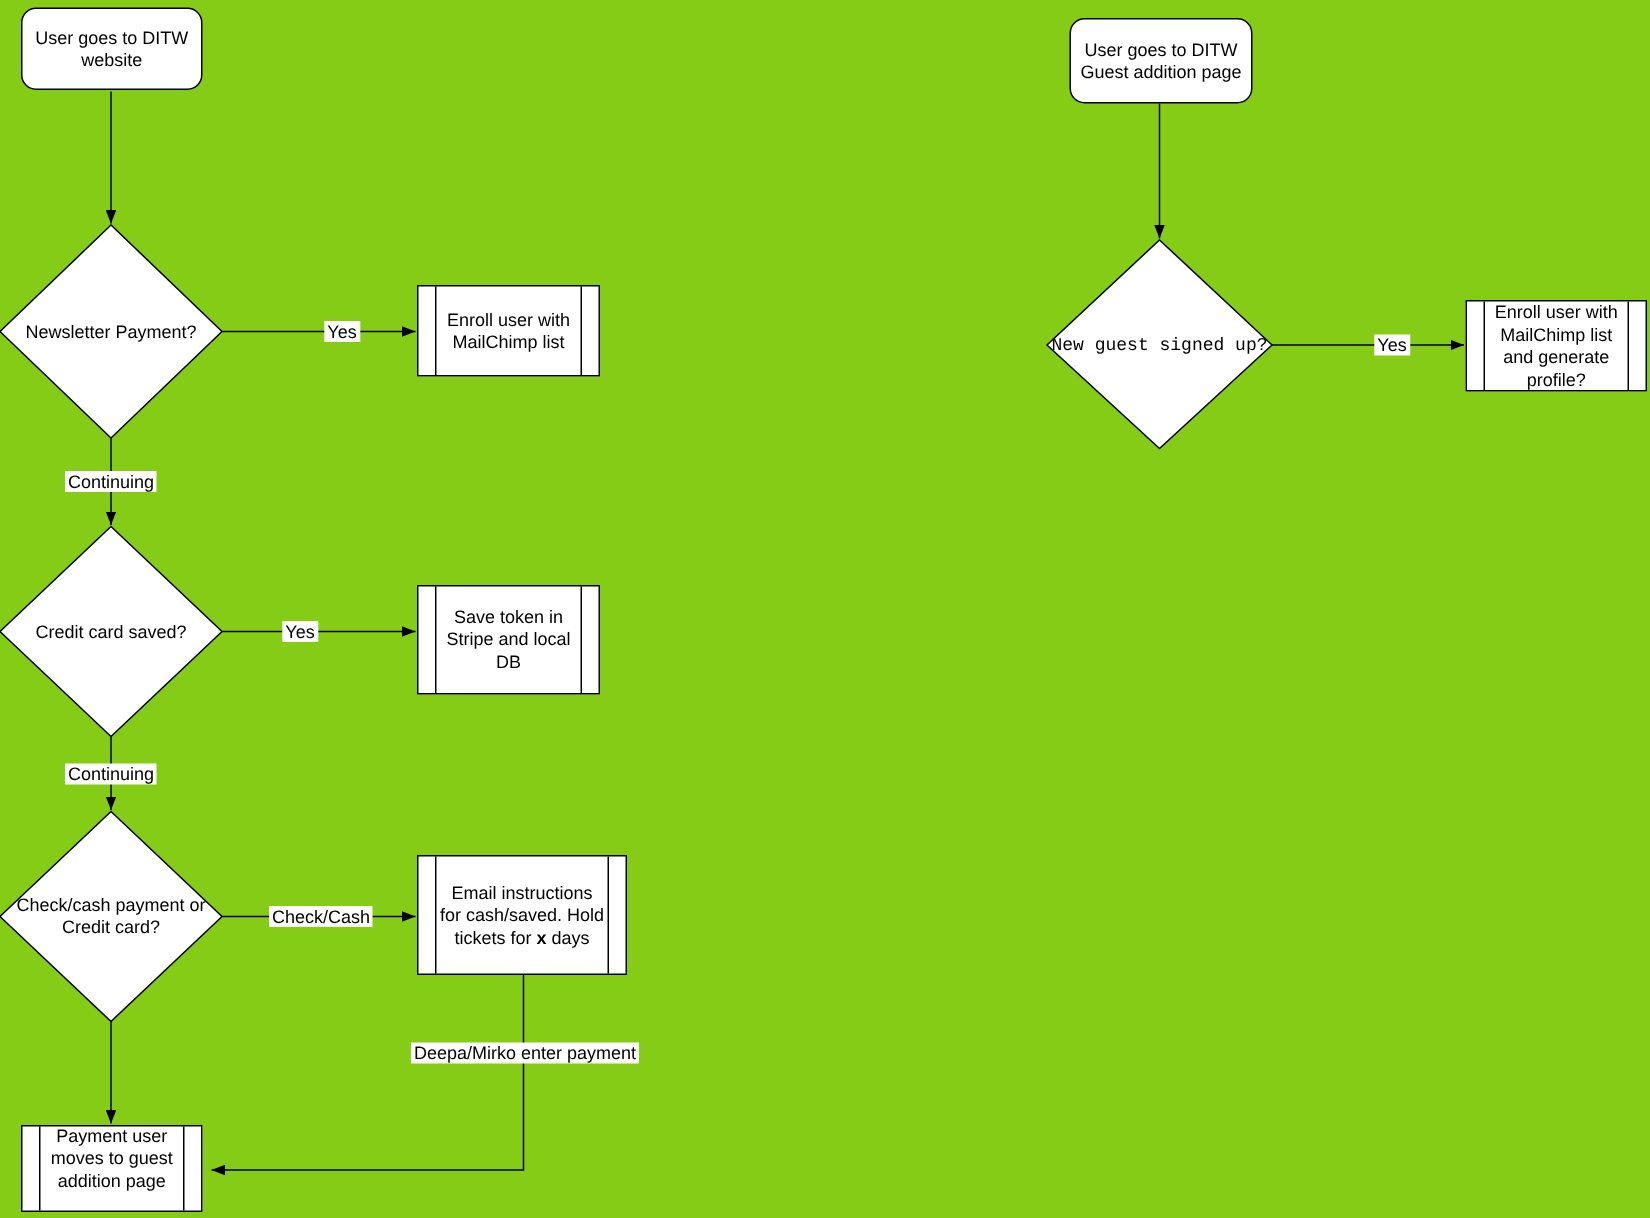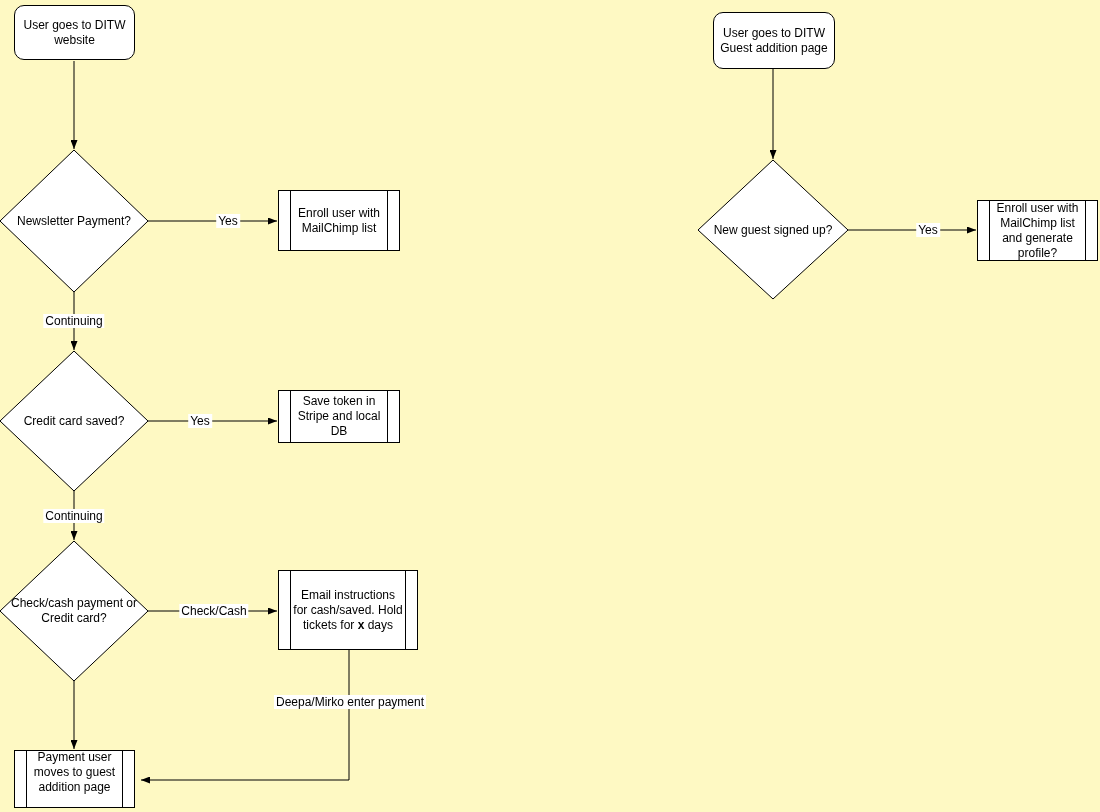--- a/index.html
+++ b/index.html
@@ -1,20 +1,20 @@
 <!DOCTYPE html>
 <html><head>
 <meta charset="utf-8">
 <style>
   html, body { margin: 0; padding: 0; background: #ffffff; }
   .canvas {
     position: relative;
     width: 1100px;
     height: 812px;
-    background: #fef9c3;
+    background: #84cc16;
     font-family: "Liberation Sans", sans-serif;
     font-size: 12px;
     color: #000000;
     overflow: hidden;
   }
   svg.wires {
     position: absolute;
     left: 0; top: 0;
     width: 1100px; height: 812px;
   }
@@ -100,21 +100,21 @@
 
   <div class="node box process" style="left:278px; top:190px; width:122px; height:61px;">
     <div class="lbl">Enroll user with
 MailChimp list</div>
   </div>
 
   <div class="diamond-label" style="left:2px; top:396px; width:144px; height:50px;">
     <div class="lbl">Credit card saved?</div>
   </div>
 
-  <div class="node box process" style="left:278px; top:390px; width:122px; height:53px;">
+  <div class="node box process" style="left:278px; top:390px; width:122px; height:73px;">
     <div class="lbl">Save token in
 Stripe and local
 DB</div>
   </div>
 
   <div class="diamond-label" style="left:2px; top:576px; width:144px; height:70px;">
     <div class="lbl">Check/cash payment
 or
 Credit card?</div>
   </div>
@@ -134,21 +134,21 @@
   <div class="edge-label" style="left:200px; top:421px;">Yes</div>
   <div class="edge-label" style="left:74px; top:516px;">Continuing</div>
   <div class="edge-label" style="left:214px; top:611px;">Check/Cash</div>
   <div class="edge-label" style="left:350px; top:702px;">Deepa/Mirko enter payment</div>
 
   <div class="node box rounded" style="left:713px; top:12px; width:122px; height:57px;">
     <div class="lbl">User goes to DITW
 Guest addition page</div>
   </div>
 
-  <div class="diamond-label" style="left:698px; top:205px; width:150px; height:50px;">
+  <div class="diamond-label" style="left:698px; top:205px; width:150px; height:50px;font-family:Liberation Mono, monospace;">
     <div class="lbl">New guest signed up?</div>
   </div>
 
   <div class="node box process" style="left:977px; top:200px; width:121px; height:61px;">
     <div class="lbl">Enroll user with
 MailChimp list
 and generate
 profile?</div>
   </div>
 

